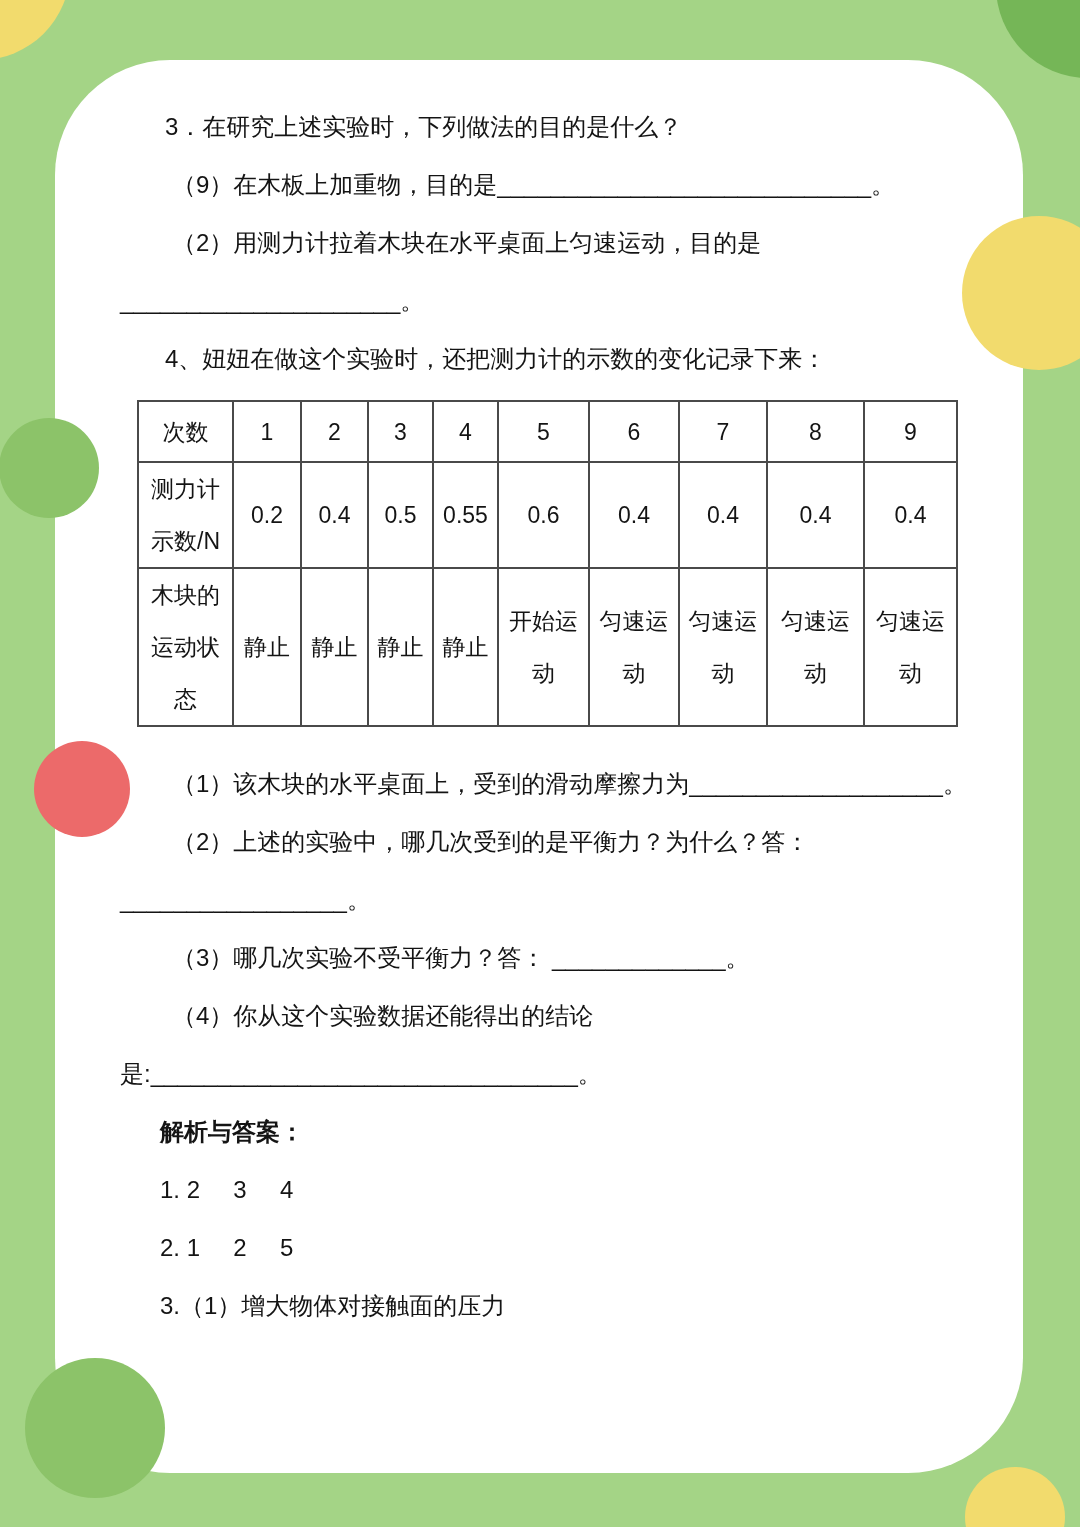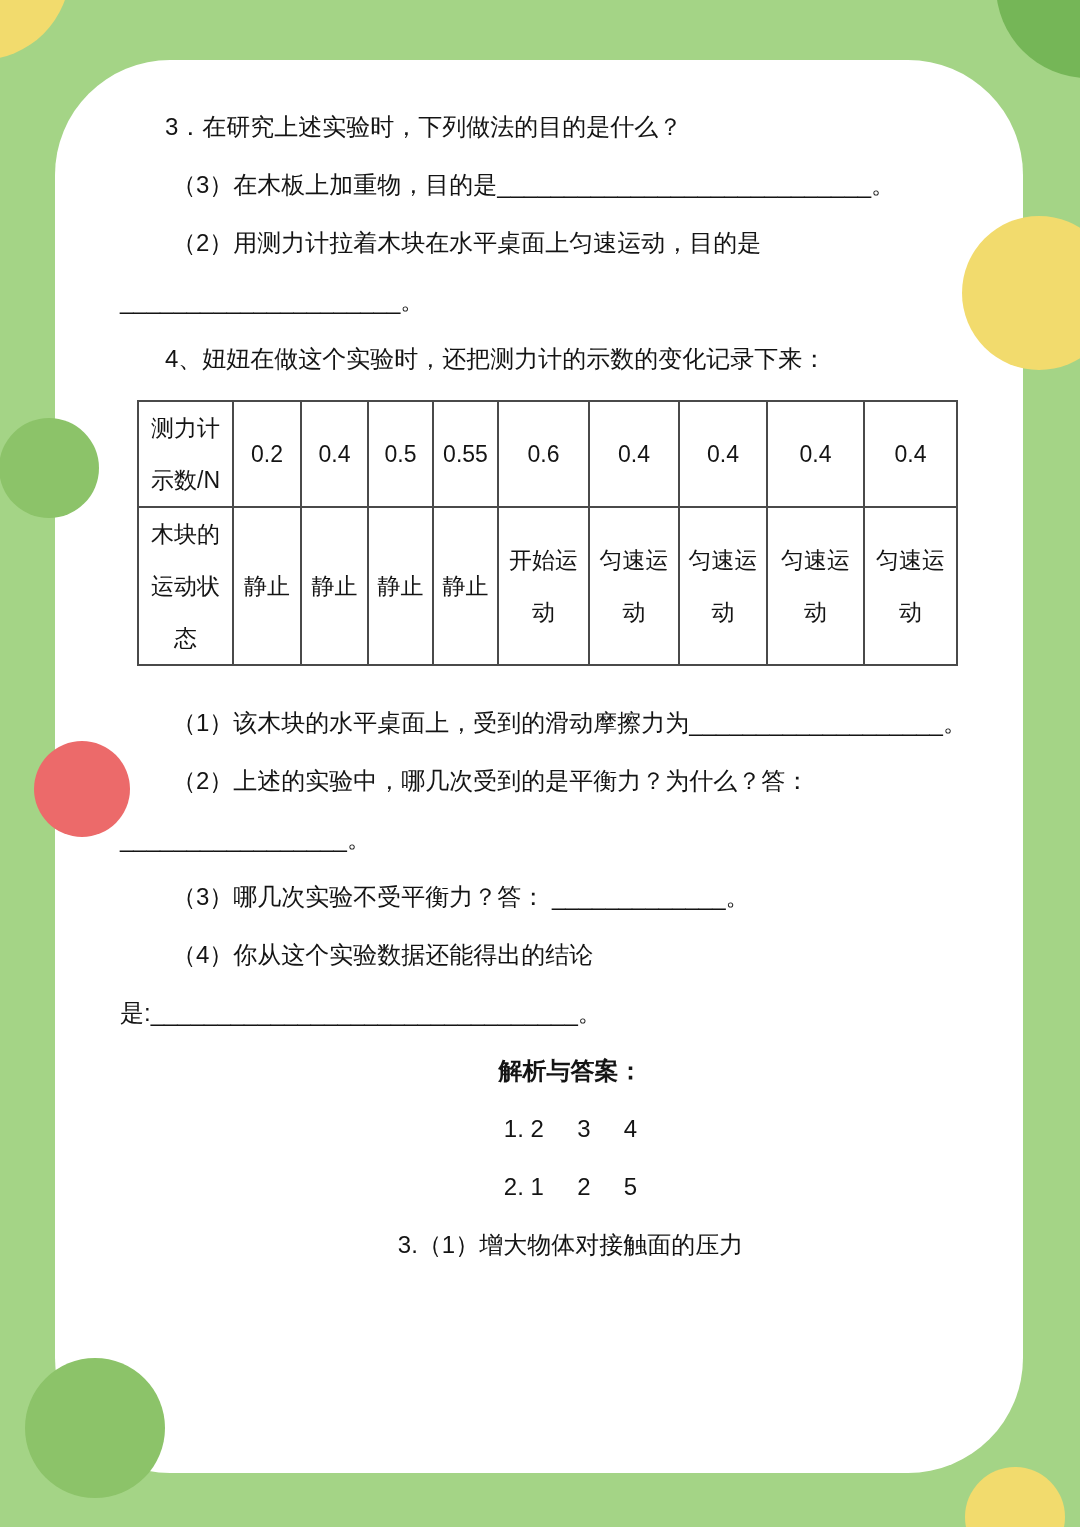--- a/index.html
+++ b/index.html
@@ -36,21 +36,21 @@
     color:#141414;
   }
   .content p{
     margin:0 0 24px 0;
     font-size:24px;line-height:34px;
     white-space:pre;
   }
   .ind-q{margin-left:45px !important;}     
   .ind-sub{margin-left:52px !important;}   
   .ind-none{margin-left:0 !important;}     
-  .ind-ans{margin-left:40px !important;text-align:center;}   
+  .ind-ans{margin-left:40px !important;}   
   .bold{font-weight:bold;}
 
   
   table.meas{
     border-collapse:collapse;table-layout:fixed;
     margin:9px 0 40px 17px;
     width:819px;
   }
   table.meas td{
     border:2px solid #4a4a4a;
@@ -65,39 +65,51 @@
 </style>
 </head>
 <body>
 
 <div class="canvas">
 
   <div class="card">
     <div class="content">
 
       <p class="ind-q">3．在研究上述实验时，下列做法的目的是什么？</p>
-      <p class="ind-sub">（3）在木板上加重物，目的是____________________________。</p>
+      <p class="ind-sub">（9）在木板上加重物，目的是____________________________。</p>
       <p class="ind-sub">（2）用测力计拉着木块在水平桌面上匀速运动，目的是</p>
       <p class="ind-none">_____________________。</p>
       <p class="ind-q">4、妞妞在做这个实验时，还把测力计的示数的变化记录下来：</p>
 
       <table class="meas">
         <colgroup>
           <col style="width:95px">
             <col style="width:68px">
             <col style="width:67px">
           <col style="width:65px">
             <col style="width:65px">
             <col style="width:91px">
           <col style="width:90px">
             <col style="width:88px">
             <col style="width:97px">
           <col style="width:93px">
         </colgroup>
         <tbody>
+            <tr class="r0">
+          <td>次数</td>
+          <td>1</td>
+          <td>2</td>
+          <td>3</td>
+          <td>4</td>
+          <td>5</td>
+          <td>6</td>
+          <td>7</td>
+          <td>8</td>
+          <td>9</td>
+        </tr>
         <tr class="r1">
           <td>测力计
 示数/N</td>
           <td>0.2</td>
           <td>0.4</td>
           <td>0.5</td>
           <td>0.55</td>
           <td>0.6</td>
           <td>0.4</td>
           <td>0.4</td>

